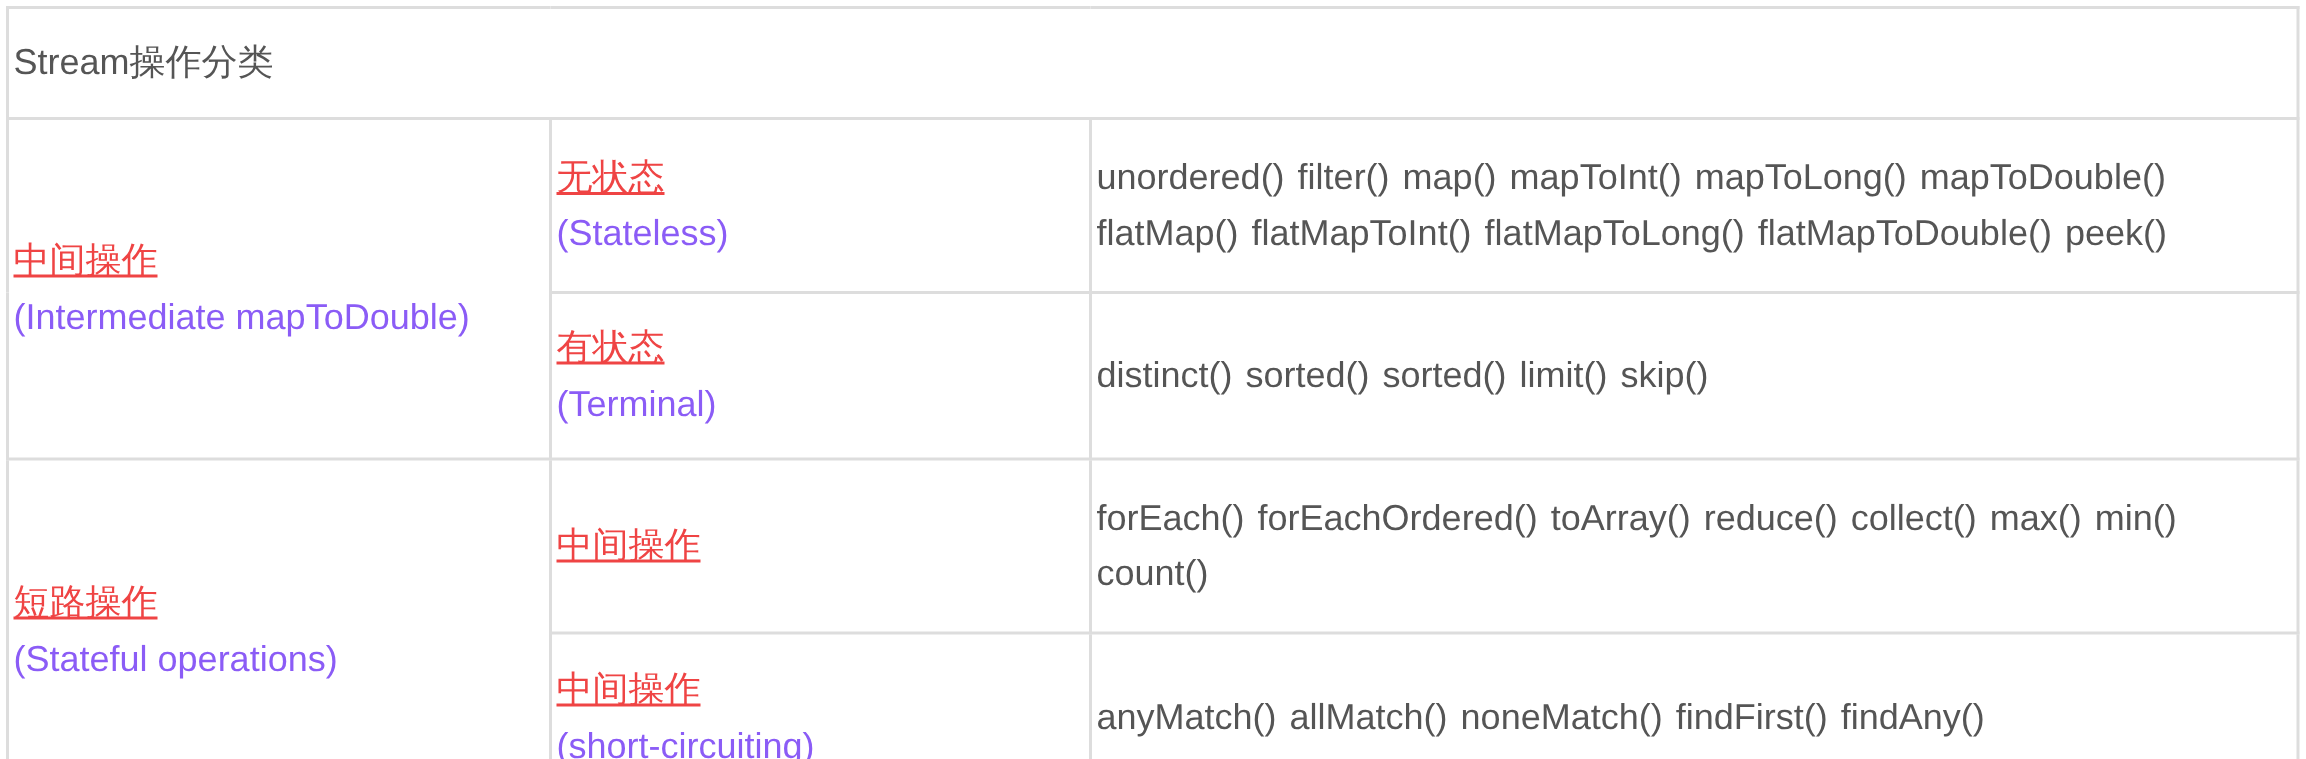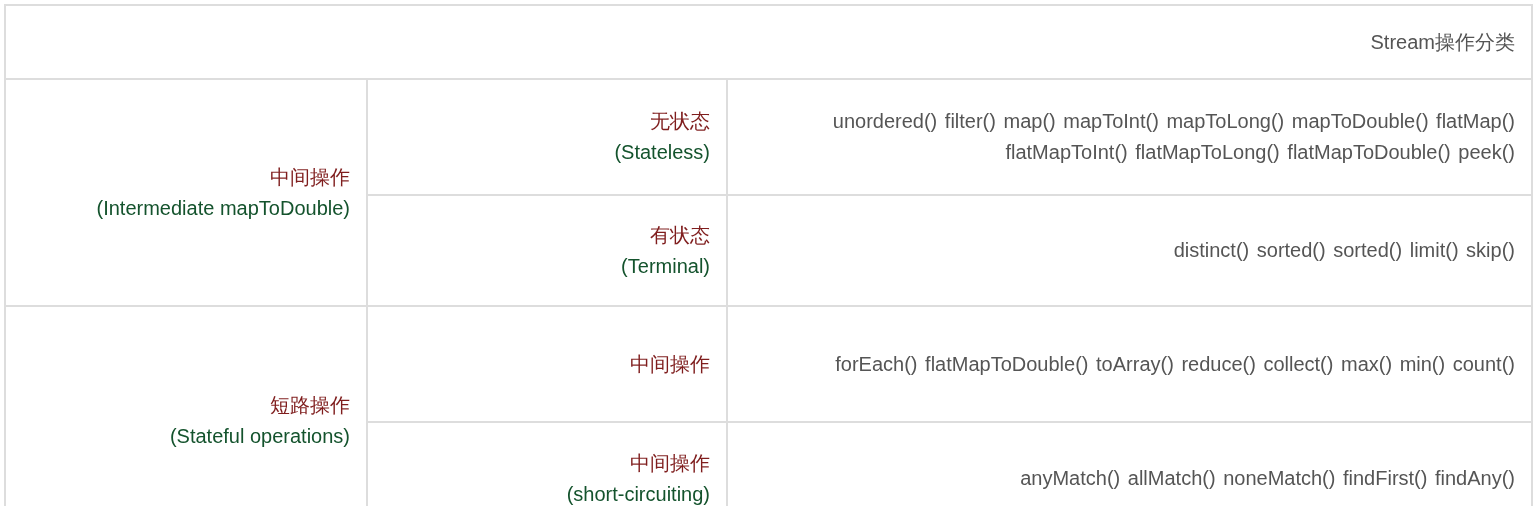--- a/index.html
+++ b/index.html
@@ -21,24 +21,24 @@
     top: 4px;
     width: 1529px;
     height: 498px;
     border-collapse: collapse;
     table-layout: fixed;
     background: #ffffff;
   }
 
   #stream-table td {
     border: 2px solid #dddddd;
-    text-align: right;
+    text-align: left;
     vertical-align: middle;
-    padding: 4px 16px;
-    font-size: 20px;
+    padding: 4px 3px;
+    font-size: 24px;
     line-height: 1.55;
     color: #555555;
   }
 
   .col-a { width: 362px; }
   .col-b { width: 360px; }
   .col-c { width: auto; }
 
   .title-cell {
     height: 64px;
@@ -51,25 +51,26 @@
     border-radius: 17px;
   }
 
   .sub-cell-1 { height: 106px; }
   .sub-cell-2 { height: 101px; border-radius: 16px; }
   .sub-cell-3 { height: 106px; }
   .sub-cell-4 { height: 103px; }
 
   .zh {
     display: block;
-    color: #7f1d1d;
+    color: #ef4444;
+    text-decoration: underline;
   }
   .en {
     display: block;
-    color: #14532d;
+    color: #8b5cf6;
   }
 
   .methods {
     font-size: 20px;
     line-height: 1.7;
     color: #555555;
     word-spacing: 2px;
   }
 </style>
 </head>
@@ -108,21 +109,21 @@
 
     <tr>
       <td class="cat-cell" rowspan="2">
         <span class="zh">短路操作</span>
         <span class="en">(Stateful operations)</span>
       </td>
       <td class="sub-cell-3">
         <span class="zh">中间操作</span>
 
       </td>
-      <td class="methods">forEach() flatMapToDouble() toArray() reduce() collect() max() min() count()</td>
+      <td class="methods">forEach() forEachOrdered() toArray() reduce() collect() max() min() count()</td>
     </tr>
 
     <tr>
       <td class="sub-cell-4">
         <span class="zh">中间操作</span>
         <span class="en">(short-circuiting)</span>
       </td>
       <td class="methods">anyMatch() allMatch() noneMatch() findFirst() findAny()</td>
     </tr>
   </tbody>

